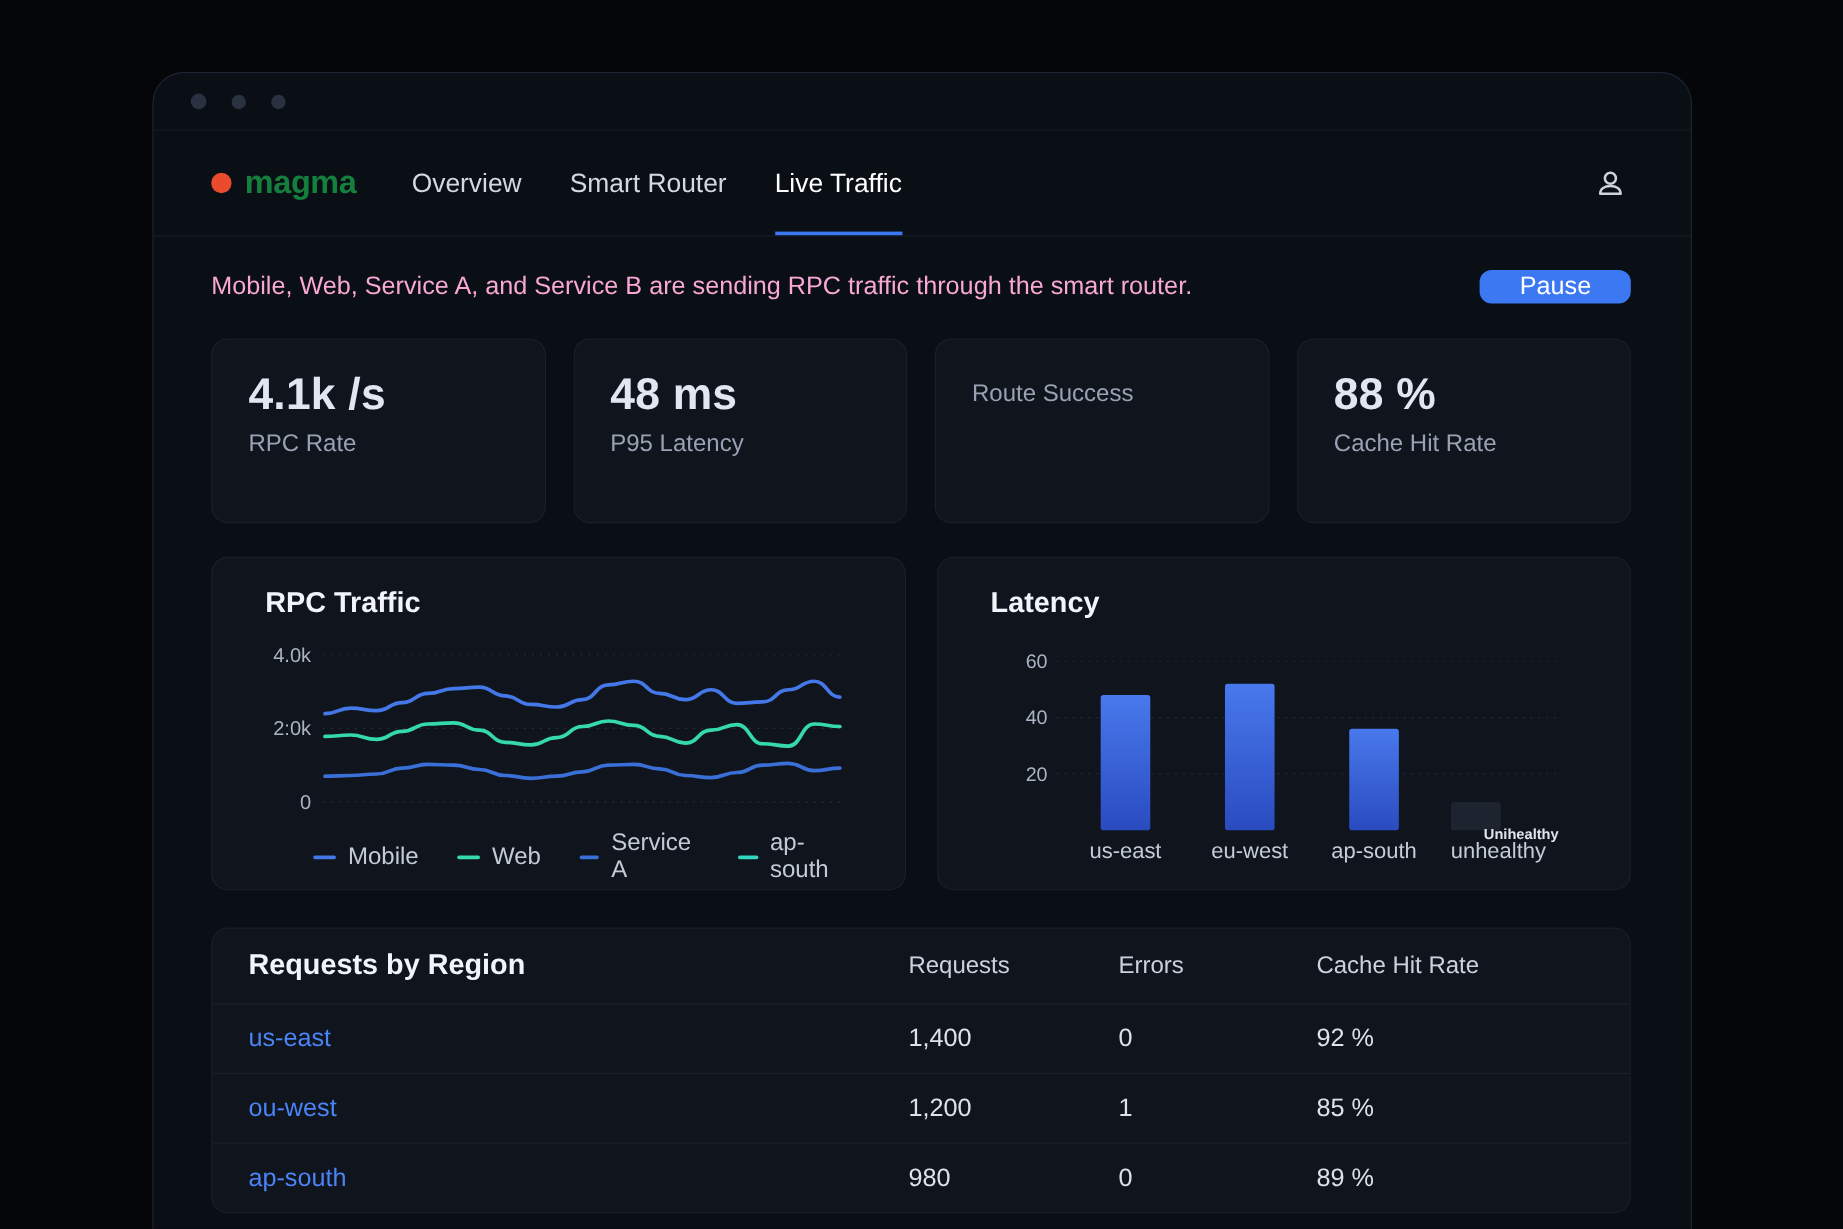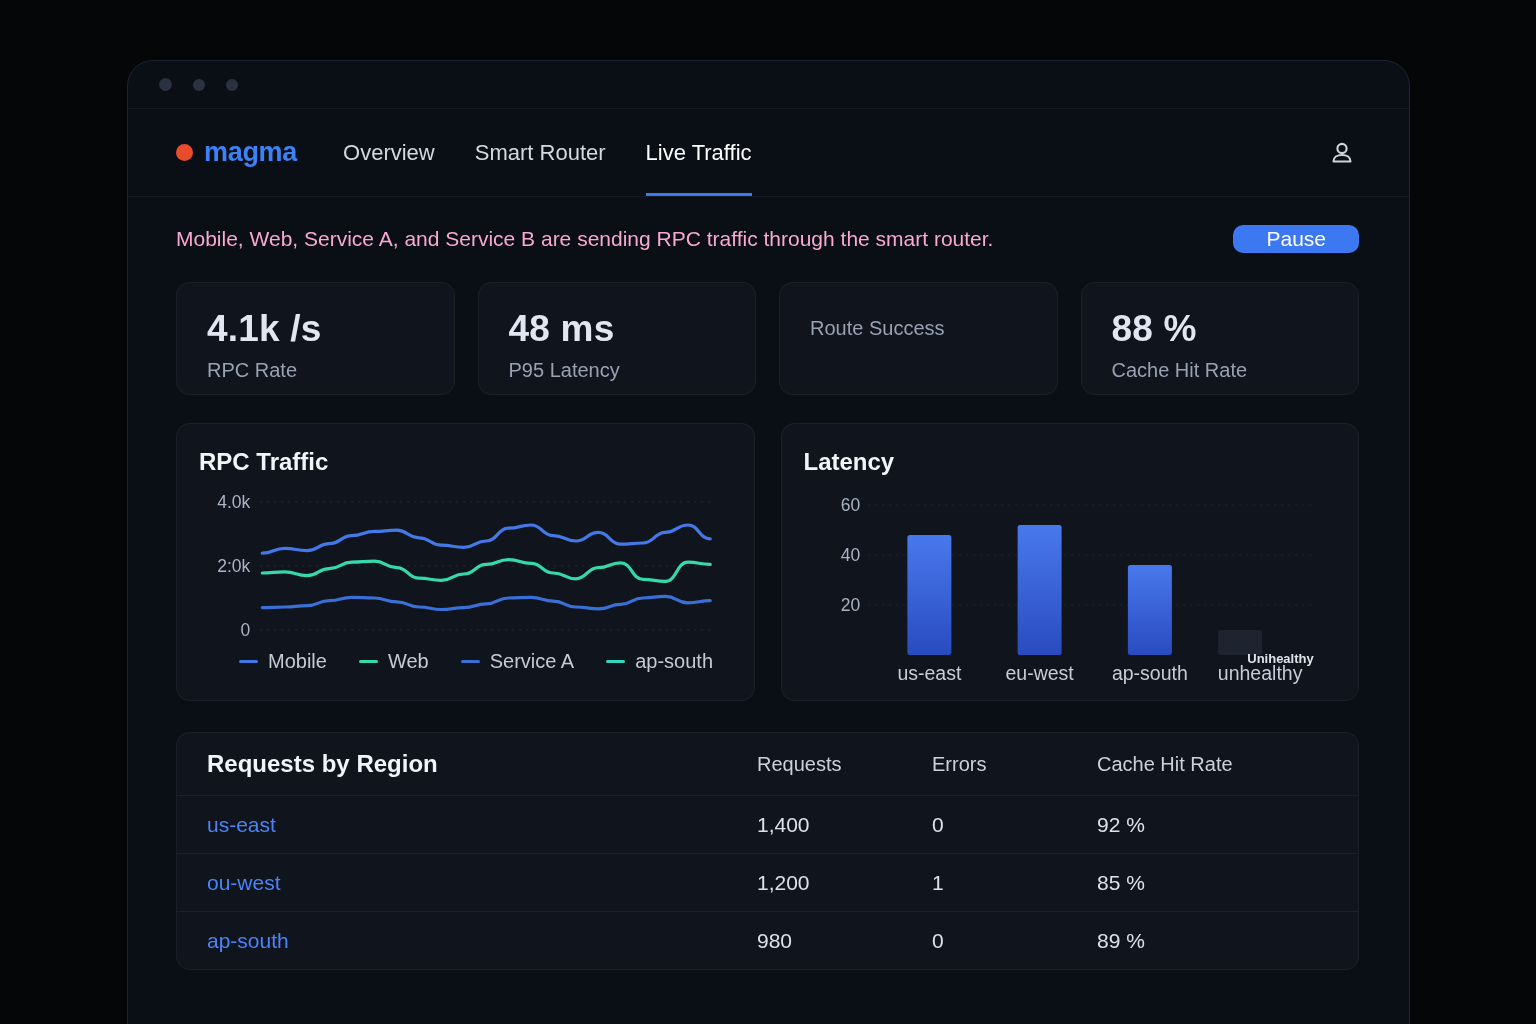--- a/index.html
+++ b/index.html
@@ -23,43 +23,43 @@
   }
   .dot{width:12px;height:12px;border-radius:50%;background:#2a3140;display:inline-block;}
   .dot.d1{width:13px;height:13px;}
   
   .navbar{
     display:flex;align-items:stretch;height:88px;padding:0 52px 0 48px;
     border-bottom:1px solid rgba(255,255,255,0.055);
   }
   .logo{display:flex;align-items:center;gap:11px;margin-right:46px;}
   .logo-dot{width:17px;height:17px;border-radius:50%;background:var(--logo-dot);display:inline-block;}
-  .logo-text{font-size:27px;font-weight:700;letter-spacing:-0.3px;color:#3b82f6;}
+  .logo-text{font-size:27px;font-weight:700;letter-spacing:-0.3px;color:#15803d;}
   .nav{display:flex;gap:40px;}
   .nav-item{
     display:flex;align-items:center;font-size:22px;color:#d3d9e2;
     border-bottom:3px solid transparent;padding-top:3px;cursor:pointer;text-decoration:none;
   }
   .nav-item.active{color:#ffffff;font-weight:500;border-bottom-color:var(--accent);}
   .avatar{margin-left:auto;align-self:center;display:flex;cursor:pointer;}
   
   .content{padding:28px 50px 0 48px;}
   .status-row{display:flex;justify-content:space-between;align-items:center;margin-bottom:29px;}
   .status-msg{font-size:21px;color:#f9a8d4;}
   .pause-btn{
     background:var(--accent);color:#fff;font-size:21px;font-family:inherit;
     padding:0 33px;height:28px;border-radius:10px;border:none;cursor:pointer;
   }
   .stats-row{display:grid;grid-template-columns:repeat(4,1fr);gap:23px;margin-bottom:28px;}
   .card{background:var(--card);border:1px solid rgba(255,255,255,0.05);border-radius:14px;}
-  .stat-card{height:113px;padding:25px 30px;}
+  .stat-card{height:154px;padding:25px 30px;}
   .stat-value{font-size:37px;font-weight:600;color:#e0e7f1;letter-spacing:0.2px;}
   .stat-label{font-size:20px;color:var(--muted);margin-top:9px;}
   .charts-row{display:grid;grid-template-columns:1fr 1fr;gap:26px;margin-bottom:31px;}
-  .chart-card{height:278px;padding:22px 22px;}
+  .chart-card{height:278px;padding:22px 44px;}
   .card-title{font-size:24px;font-weight:600;color:#f1f4f9;margin:2px 0 14px;}
   #rpc-chart{width:100%;height:150px;display:block;}
   #lat-chart{width:100%;height:195px;display:block;margin-top:2px;}
   .legend{display:flex;gap:32px;padding-left:40px;margin-top:10px;}
   .legend-item{display:flex;align-items:center;gap:10px;font-size:20px;color:#c3cbd6;cursor:pointer;}
   .dash{width:19px;height:3px;border-radius:2px;display:inline-block;background:#888;}
   
   .table-card{overflow:hidden;}
   .trow{
     display:grid;grid-template-columns:1fr 175px 165px 245px;align-items:center;

